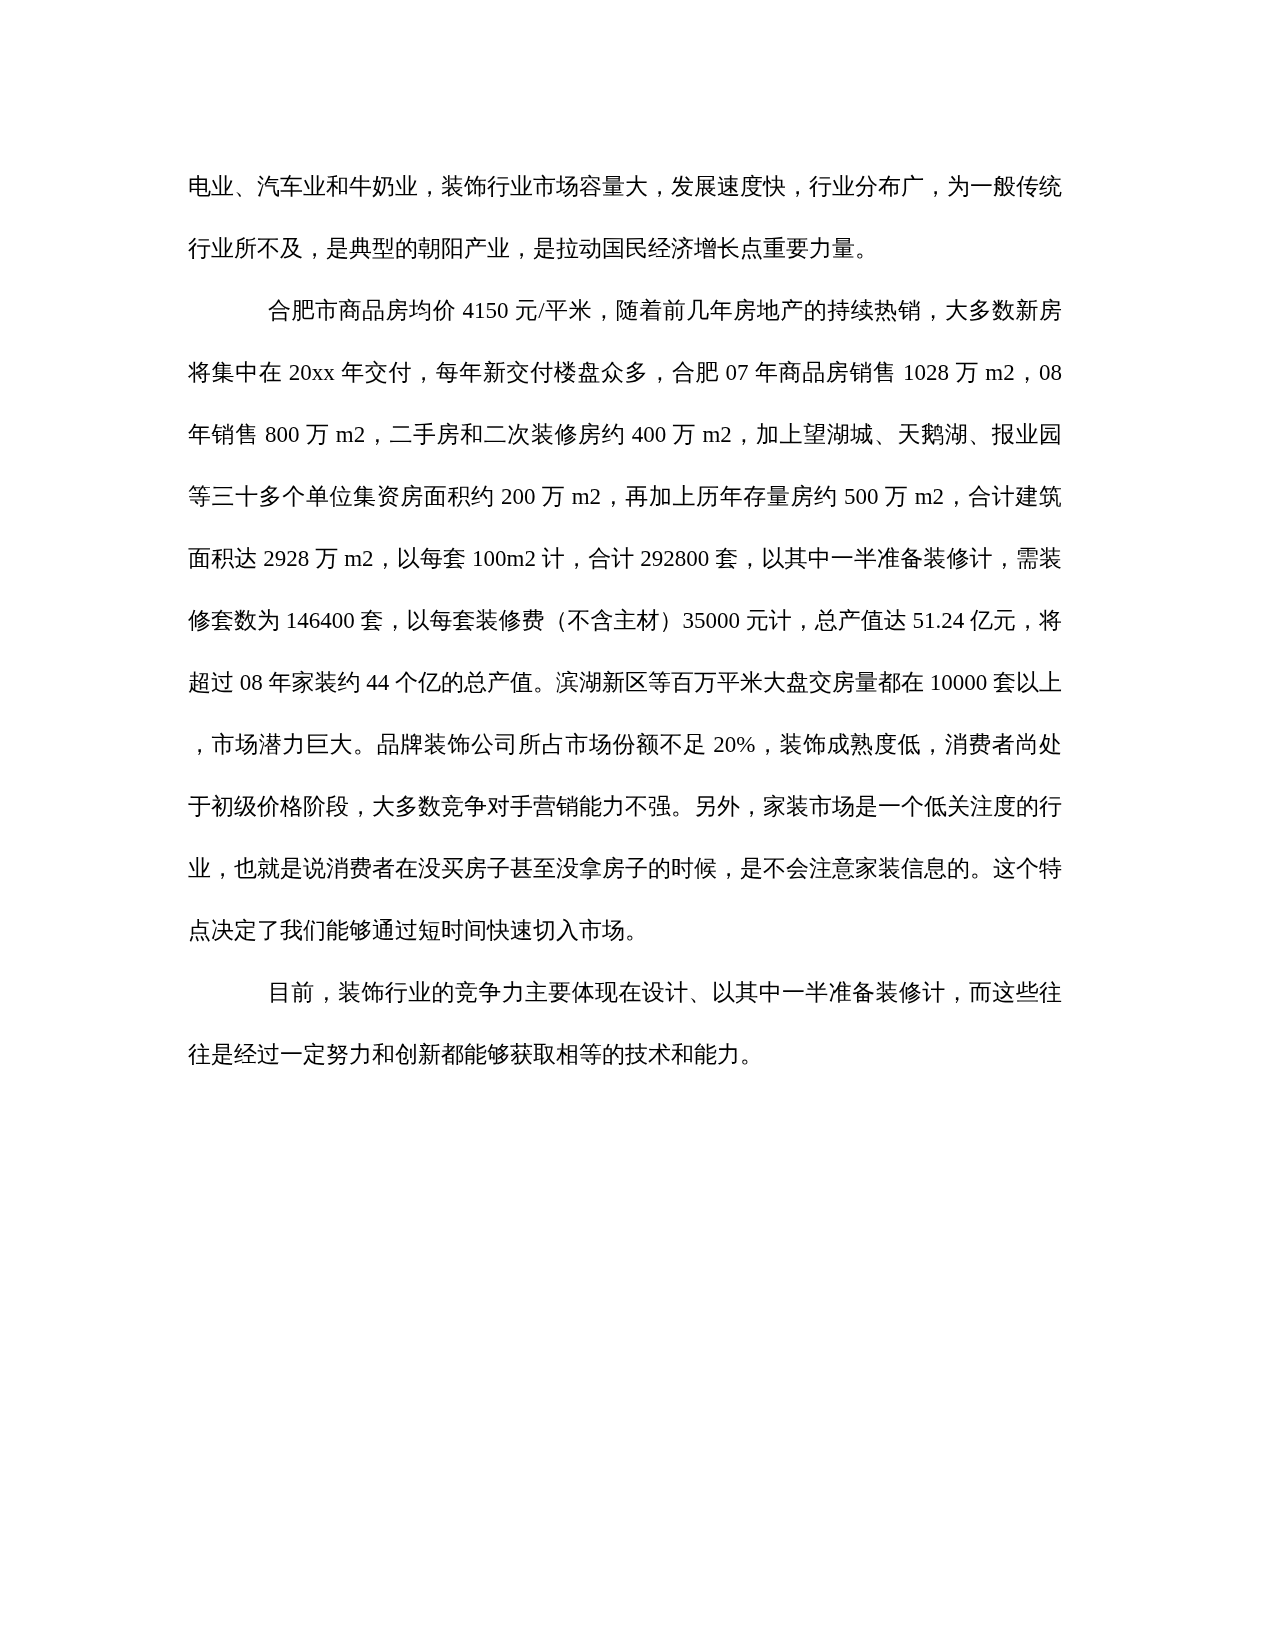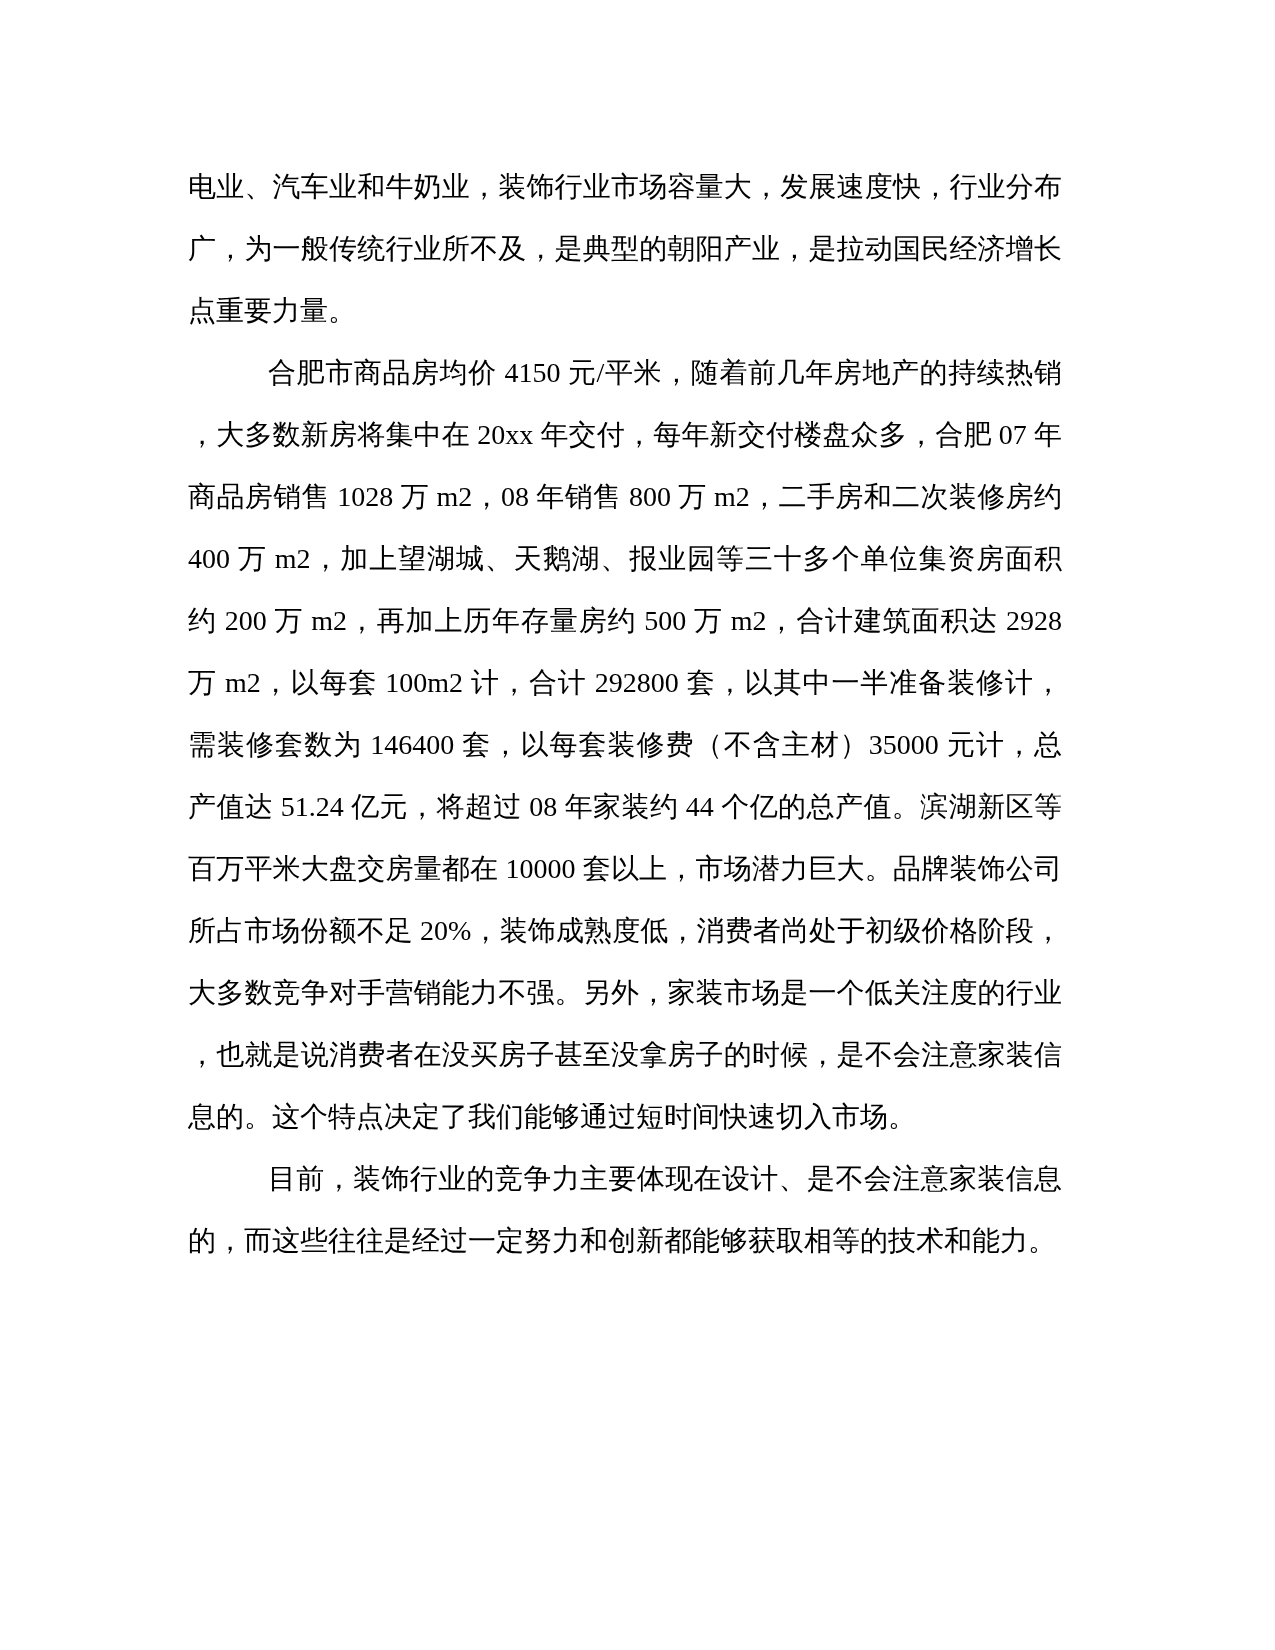--- a/index.html
+++ b/index.html
@@ -21,21 +21,21 @@
     top: 0;
     width: 1275px;
     height: 1650px;
     background: #ffffff;
   }
   .text-block {
     position: absolute;
     left: 188px;
     top: 156px;
     width: 874px;
-    font-size: 28px;
+    font-size: 23px;
     line-height: 62px;
     font-weight: 400;
     text-align: justify;
     text-justify: inter-character;
     word-break: break-all;
     line-break: anywhere;
   }
   .para {
     margin: 0;
     padding: 0;
@@ -45,15 +45,15 @@
     text-indent: 80px;
   }
 </style>
 </head>
 <body style="background: rgb(255, 255, 255); color: rgb(0, 0, 0);">
 
 <div class="page">
   <div class="text-block" id="doc-body">
       <p class="para">电业、汽车业和牛奶业，装饰行业市场容量大，发展速度快，行业分布广，为一般传统行业所不及，是典型的朝阳产业，是拉动国民经济增长点重要力量。</p>
       <p class="para indented">合肥市商品房均价 4150 元/平米，随着前几年房地产的持续热销，大多数新房将集中在 20xx 年交付，每年新交付楼盘众多，合肥 07 年商品房销售 1028 万 m2，08 年销售 800 万 m2，二手房和二次装修房约 400 万 m2，加上望湖城、天鹅湖、报业园等三十多个单位集资房面积约 200 万 m2，再加上历年存量房约 500 万 m2，合计建筑面积达 2928 万 m2，以每套 100m2 计，合计 292800 套，以其中一半准备装修计，需装修套数为 146400 套，以每套装修费（不含主材）35000 元计，总产值达 51.24 亿元，将超过 08 年家装约 44 个亿的总产值。滨湖新区等百万平米大盘交房量都在 10000 套以上，市场潜力巨大。品牌装饰公司所占市场份额不足 20%，装饰成熟度低，消费者尚处于初级价格阶段，大多数竞争对手营销能力不强。另外，家装市场是一个低关注度的行业，也就是说消费者在没买房子甚至没拿房子的时候，是不会注意家装信息的。这个特点决定了我们能够通过短时间快速切入市场。</p>
-      <p class="para indented">目前，装饰行业的竞争力主要体现在设计、是不会注意家装信息的，而这些往往是经过一定努力和创新都能够获取相等的技术和能力。</p>
+      <p class="para indented">目前，装饰行业的竞争力主要体现在设计、以其中一半准备装修计，而这些往往是经过一定努力和创新都能够获取相等的技术和能力。</p>
     </div>
 </div>
 
 </body></html>

